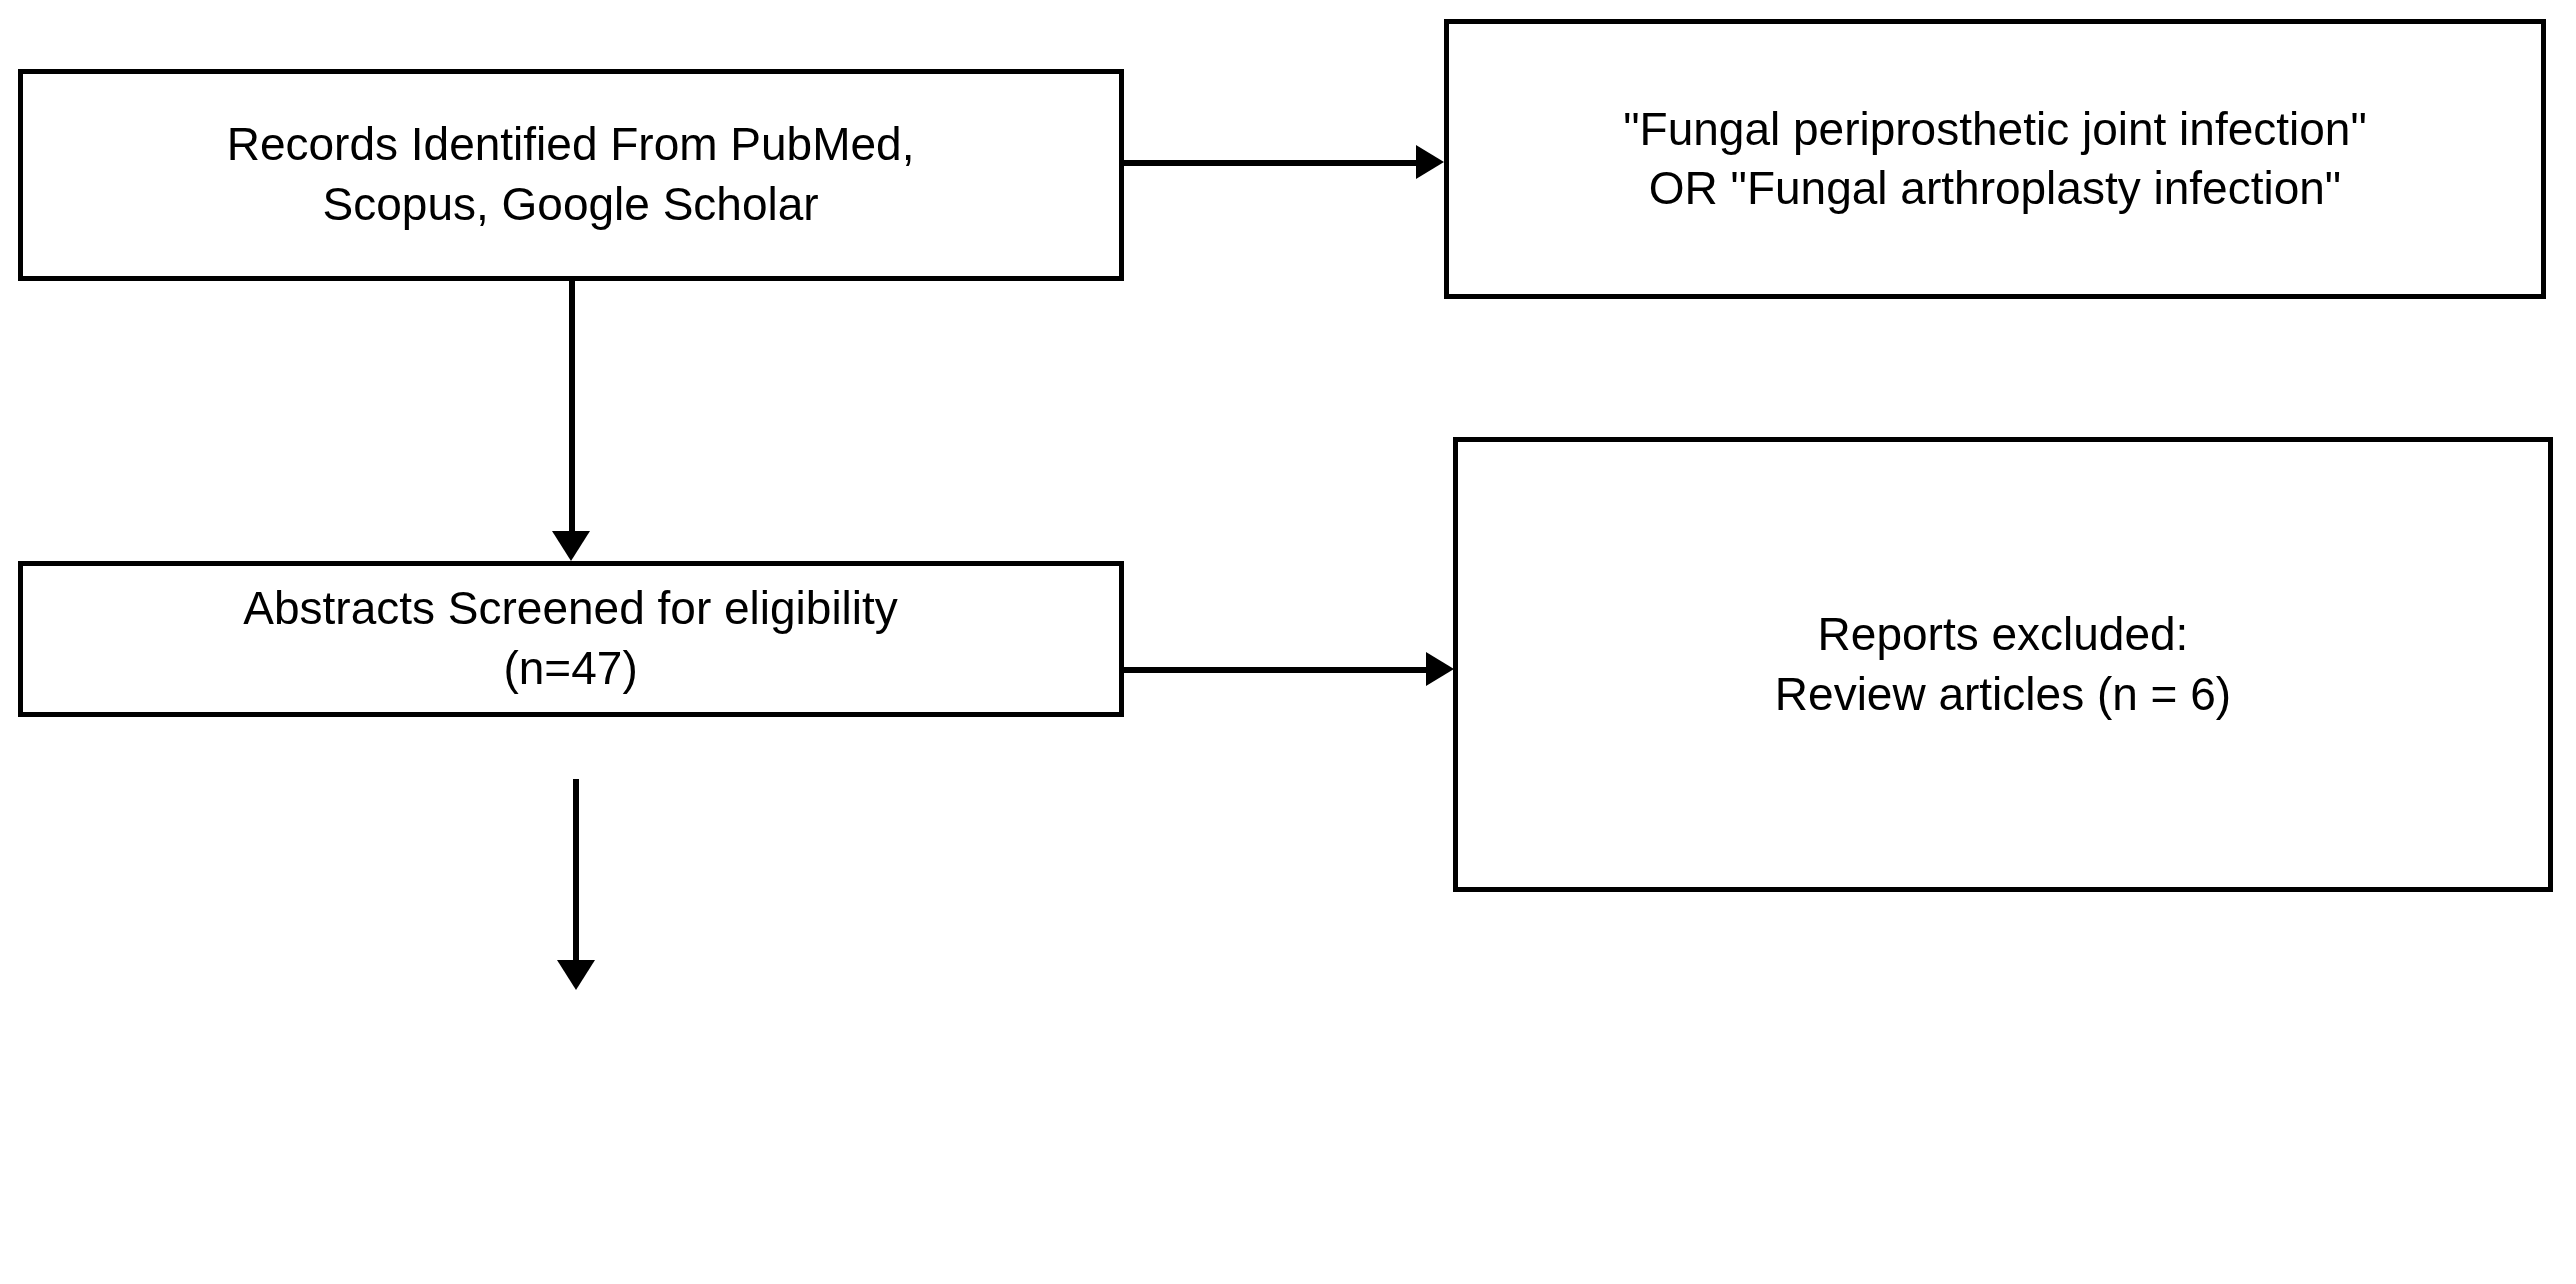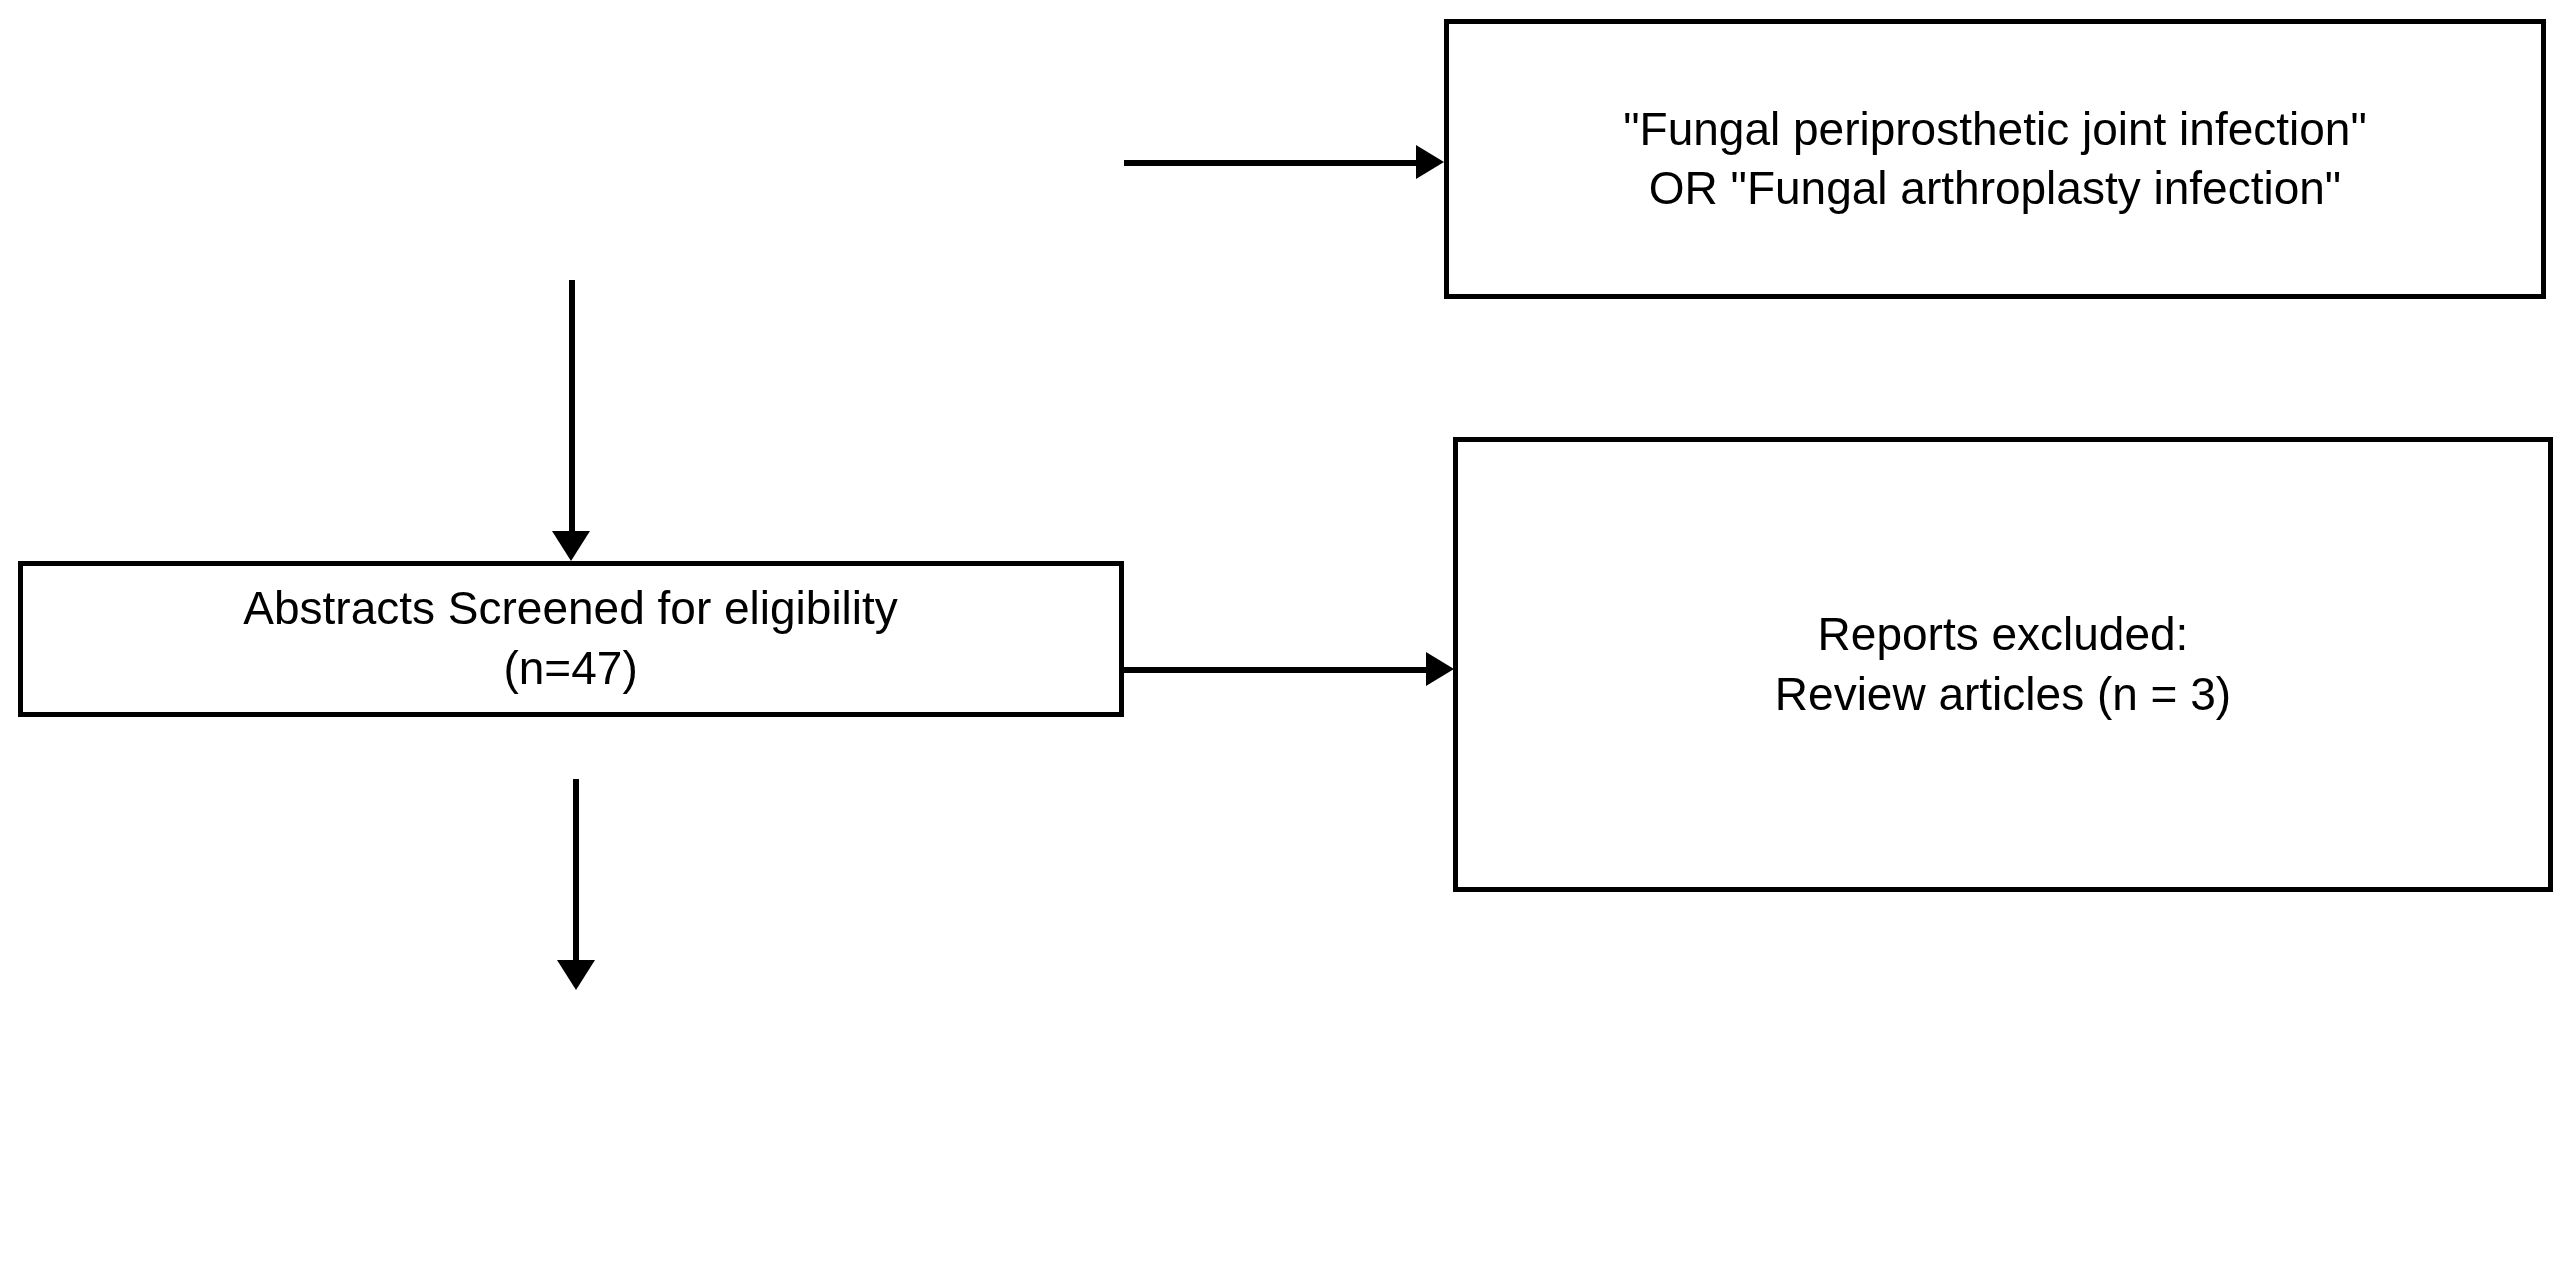--- a/index.html
+++ b/index.html
@@ -82,34 +82,38 @@
 
   
   #arrow-abstracts-to-included .v-line { left: 573px; top: 779px; height: 185px; }
   #arrow-abstracts-to-included .arrow-down { left: 557px; top: 960px; }
 </style>
 </head>
 <body>
 
 <div id="canvas">
 
+  <div class="box" id="box-records">
+    <span class="line">Records Identified From PubMed,</span>
+    <span class="line">Scopus, Google Scholar</span>
+  </div>
 
   <div class="box" id="box-query">
     <span class="line">"Fungal periprosthetic joint infection"</span>
     <span class="line">OR "Fungal arthroplasty infection"</span>
   </div>
 
   <div class="box" id="box-abstracts">
     <span class="line">Abstracts Screened for eligibility</span>
     <span class="line">(n=47)</span>
   </div>
 
   <div class="box" id="box-excluded">
     <span class="line">Reports excluded:</span>
-    <span class="line">Review articles (n = 3)</span>
+    <span class="line">Review articles (n = 6)</span>
   </div>
 
 
   <div class="conn" id="arrow-records-to-query">
     <div class="h-line"></div>
     <div class="arrow-right"></div>
   </div>
 
   <div class="conn" id="arrow-records-to-abstracts">
     <div class="v-line"></div>

